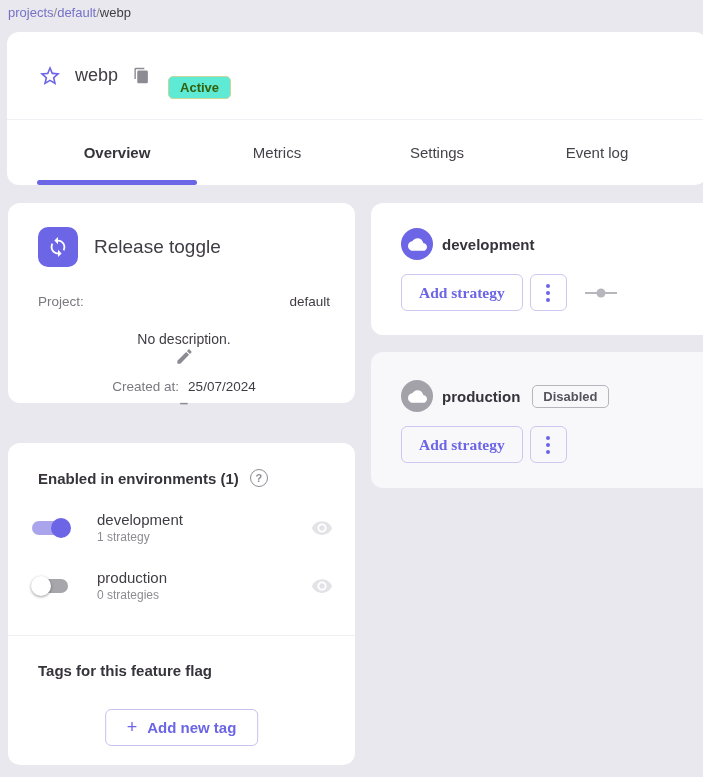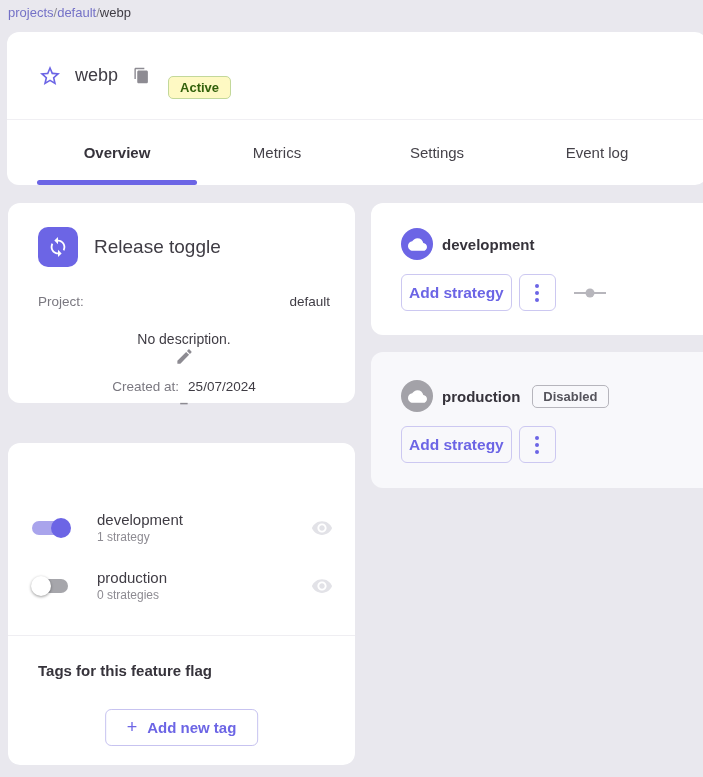--- a/index.html
+++ b/index.html
@@ -11,21 +11,21 @@
   .crumb-link { color:#7471c7; cursor:pointer; text-decoration:none; }
   .crumb-sep { color:#8d8b92; }
   .crumb-current { color:#3f3c44; }
 
   
   .header-card { position:absolute; left:7px; top:32px; width:700px; height:153px; background:#fff; border-radius:12px; }
   .title-row { position:absolute; left:31px; top:0; height:87px; display:flex; align-items:center; }
   .star-btn { display:flex; align-items:center; cursor:pointer; }
   .flag-title { margin-left:13px; font-size:18px; color:#3f3c44; }
   .copy-btn { margin-left:15px; display:flex; align-items:center; cursor:pointer; }
-  .active-badge { margin-left:18px; background:#fef9c3; border:1px solid #c3d89a; color:#33610b; font-weight:bold; font-size:13px; padding:3px 11px; border-radius:5px;margin-top:24px; }
+  .active-badge { margin-left:18px; background:#5eead4; border:1px solid #c3d89a; color:#33610b; font-weight:bold; font-size:13px; padding:3px 11px; border-radius:5px;margin-top:24px; }
   .tabs-row { position:absolute; left:0; right:0; top:87px; height:66px; border-top:1px solid #f0eff3; display:flex; padding-left:30px; }
   .tab { width:160px; display:flex; align-items:center; justify-content:center; font-size:15px; color:#454249; position:relative; cursor:pointer; }
   .tab.active { font-weight:bold; color:#36333b; }
   .tab-indicator { position:absolute; left:0; bottom:0; width:100%; height:5px; background:#6c65e5; border-radius:3px; }
 
   .card { position:absolute; background:#fff; border-radius:12px; }
 
   
   .card-a { left:8px; top:203px; width:347px; height:200px; }
   .rt-head { position:absolute; left:30px; top:24px; display:flex; align-items:center; }
@@ -70,21 +70,21 @@
   .panel-dev .panel-head { top:25px; }
   .panel-prod .panel-head { top:28px; }
   .env-circle { width:32px; height:32px; border-radius:50%; display:flex; align-items:center; justify-content:center; flex:none; }
   .env-circle.purple { background:#6c65e5; }
   .env-circle.gray { background:#a3a2a8; }
   .panel-name { margin-left:9px; font-size:15px; font-weight:bold; color:#36333b; }
   .disabled-badge { margin-left:12px; border:1px solid #b6b5bc; border-radius:5px; padding:3px 10px; font-size:13px; font-weight:bold; color:#55545c; }
   .panel-actions { position:absolute; left:30px; display:flex; align-items:center; }
   .panel-dev .panel-actions { top:71px; }
   .panel-prod .panel-actions { top:74px; }
-  .strategy-btn { height:37px; padding:0 7px; border:1px solid #ccc8f1; border-radius:6px; color:#6c65e5; font-size:15.5px; font-weight:bold; background:transparent; display:flex; align-items:center; cursor:pointer; font-family:Liberation Sans, sans-serif; }
+  .strategy-btn { height:37px; padding:0 17px; border:1px solid #ccc8f1; border-radius:6px; color:#6c65e5; font-size:15.5px; font-weight:bold; background:transparent; display:flex; align-items:center; cursor:pointer; font-family:Liberation Serif, serif; }
   .kebab-btn { margin-left:7px; width:37px; height:37px; border:1px solid #ccc8f1; border-radius:6px; display:flex; flex-direction:column; align-items:center; justify-content:center; gap:3px; background:transparent; cursor:pointer; }
   .kebab-btn i { width:4px; height:4px; border-radius:50%; background:#6c65e5; }
   .connector { margin-left:17px; display:flex; align-items:center; }
 </style>
 </head>
 <body>
 
 <div class="page">
 
   <div class="breadcrumb">
@@ -151,20 +151,24 @@
     <div class="kv-row row-created">
       <span class="created-left">
         <span class="label-gray">Created at:</span>
         <span class="value-dark">25/07/2024</span>
       </span>
       <span class="dash">–</span>
     </div>
   </div>
 
   <div class="card card-b">
+    <div class="env-heading">
+      <span>Enabled in environments (1)</span>
+      <span class="help-circle">?</span>
+    </div>
 
     <div class="env-row dev">
       <span class="switch on">
         <span class="track"></span>
         <span class="thumb"></span>
       </span>
       <span class="env-info">
         <div class="env-name">development</div>
         <div class="env-strategies">1 strategy</div>
       </span>

